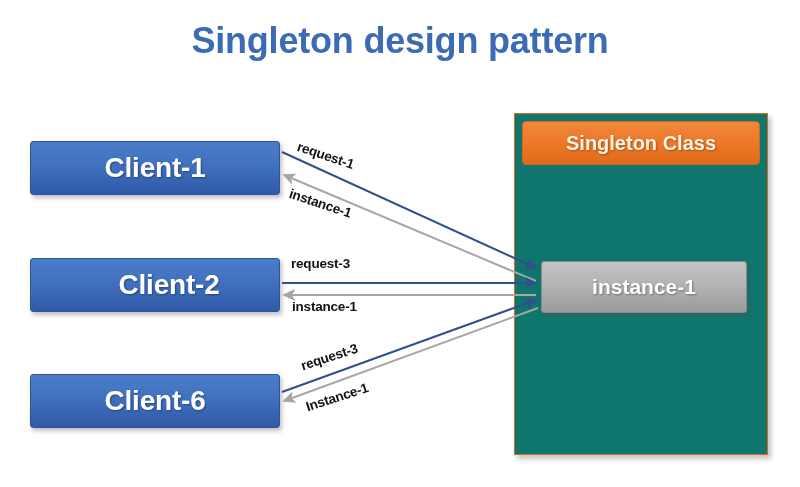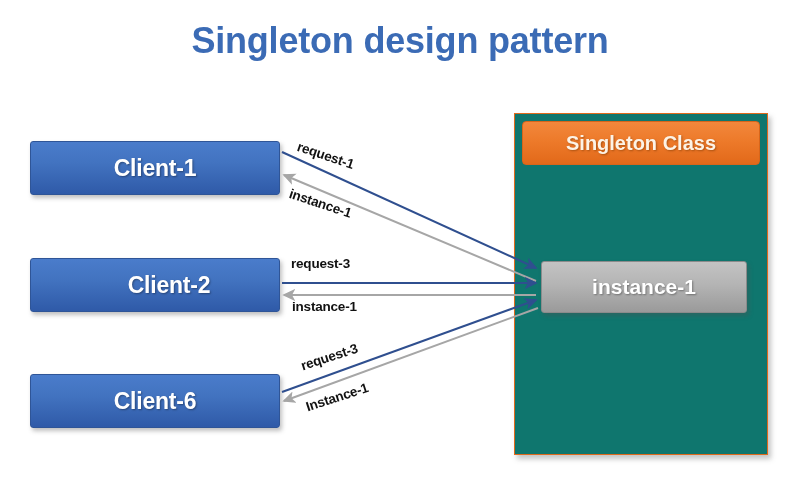--- a/index.html
+++ b/index.html
@@ -46,21 +46,21 @@
     border-radius: 3px;
     background: linear-gradient(to bottom, #4a7ccb 0%, #4273c0 40%, #2f5aa8 100%);
     box-shadow: 2px 3px 4px rgba(90,90,90,0.38);
     display: flex;
     align-items: center;
     justify-content: center;
     box-sizing: border-box;
   }
   .client-label {
     color: #ffffff;
-    font-size: 23px;
+    font-size: 28px;
     font-weight: bold;
     text-shadow: 1px 1px 2px rgba(0,0,0,0.35);
     letter-spacing: -0.2px;
   }
   #client-1 { top: 141px; }
   #client-2 { top: 258px; padding-left: 28px; }
   #client-3 { top: 374px; }
 
   
   #singleton-box {

